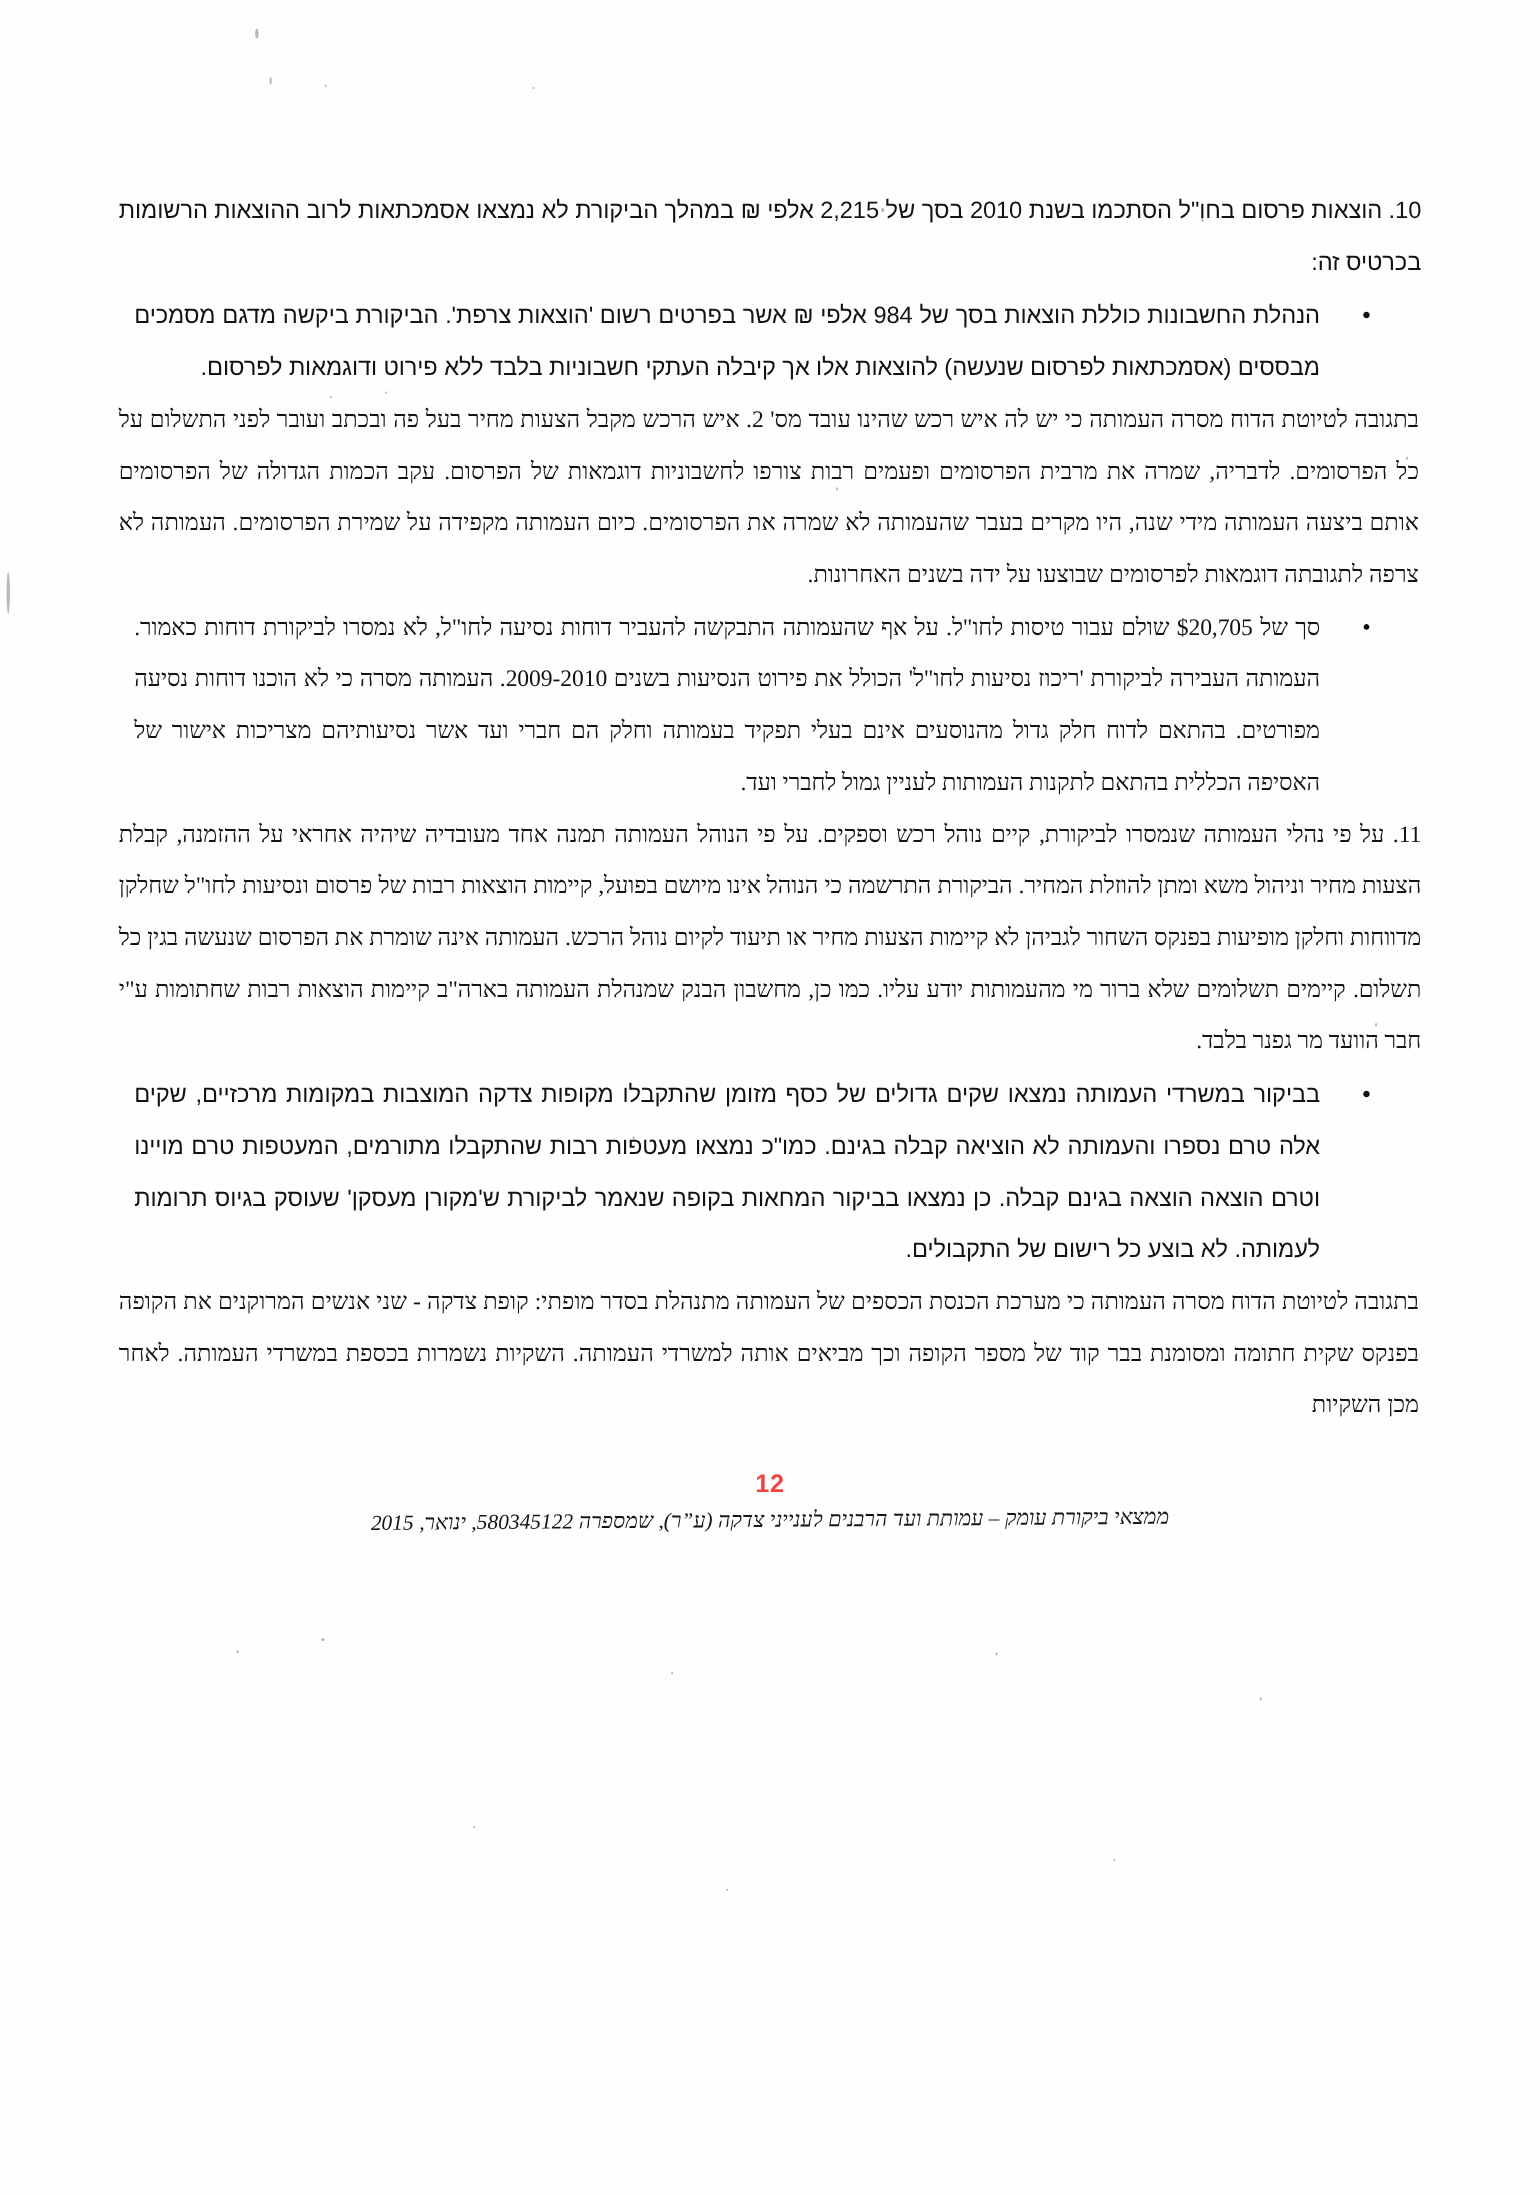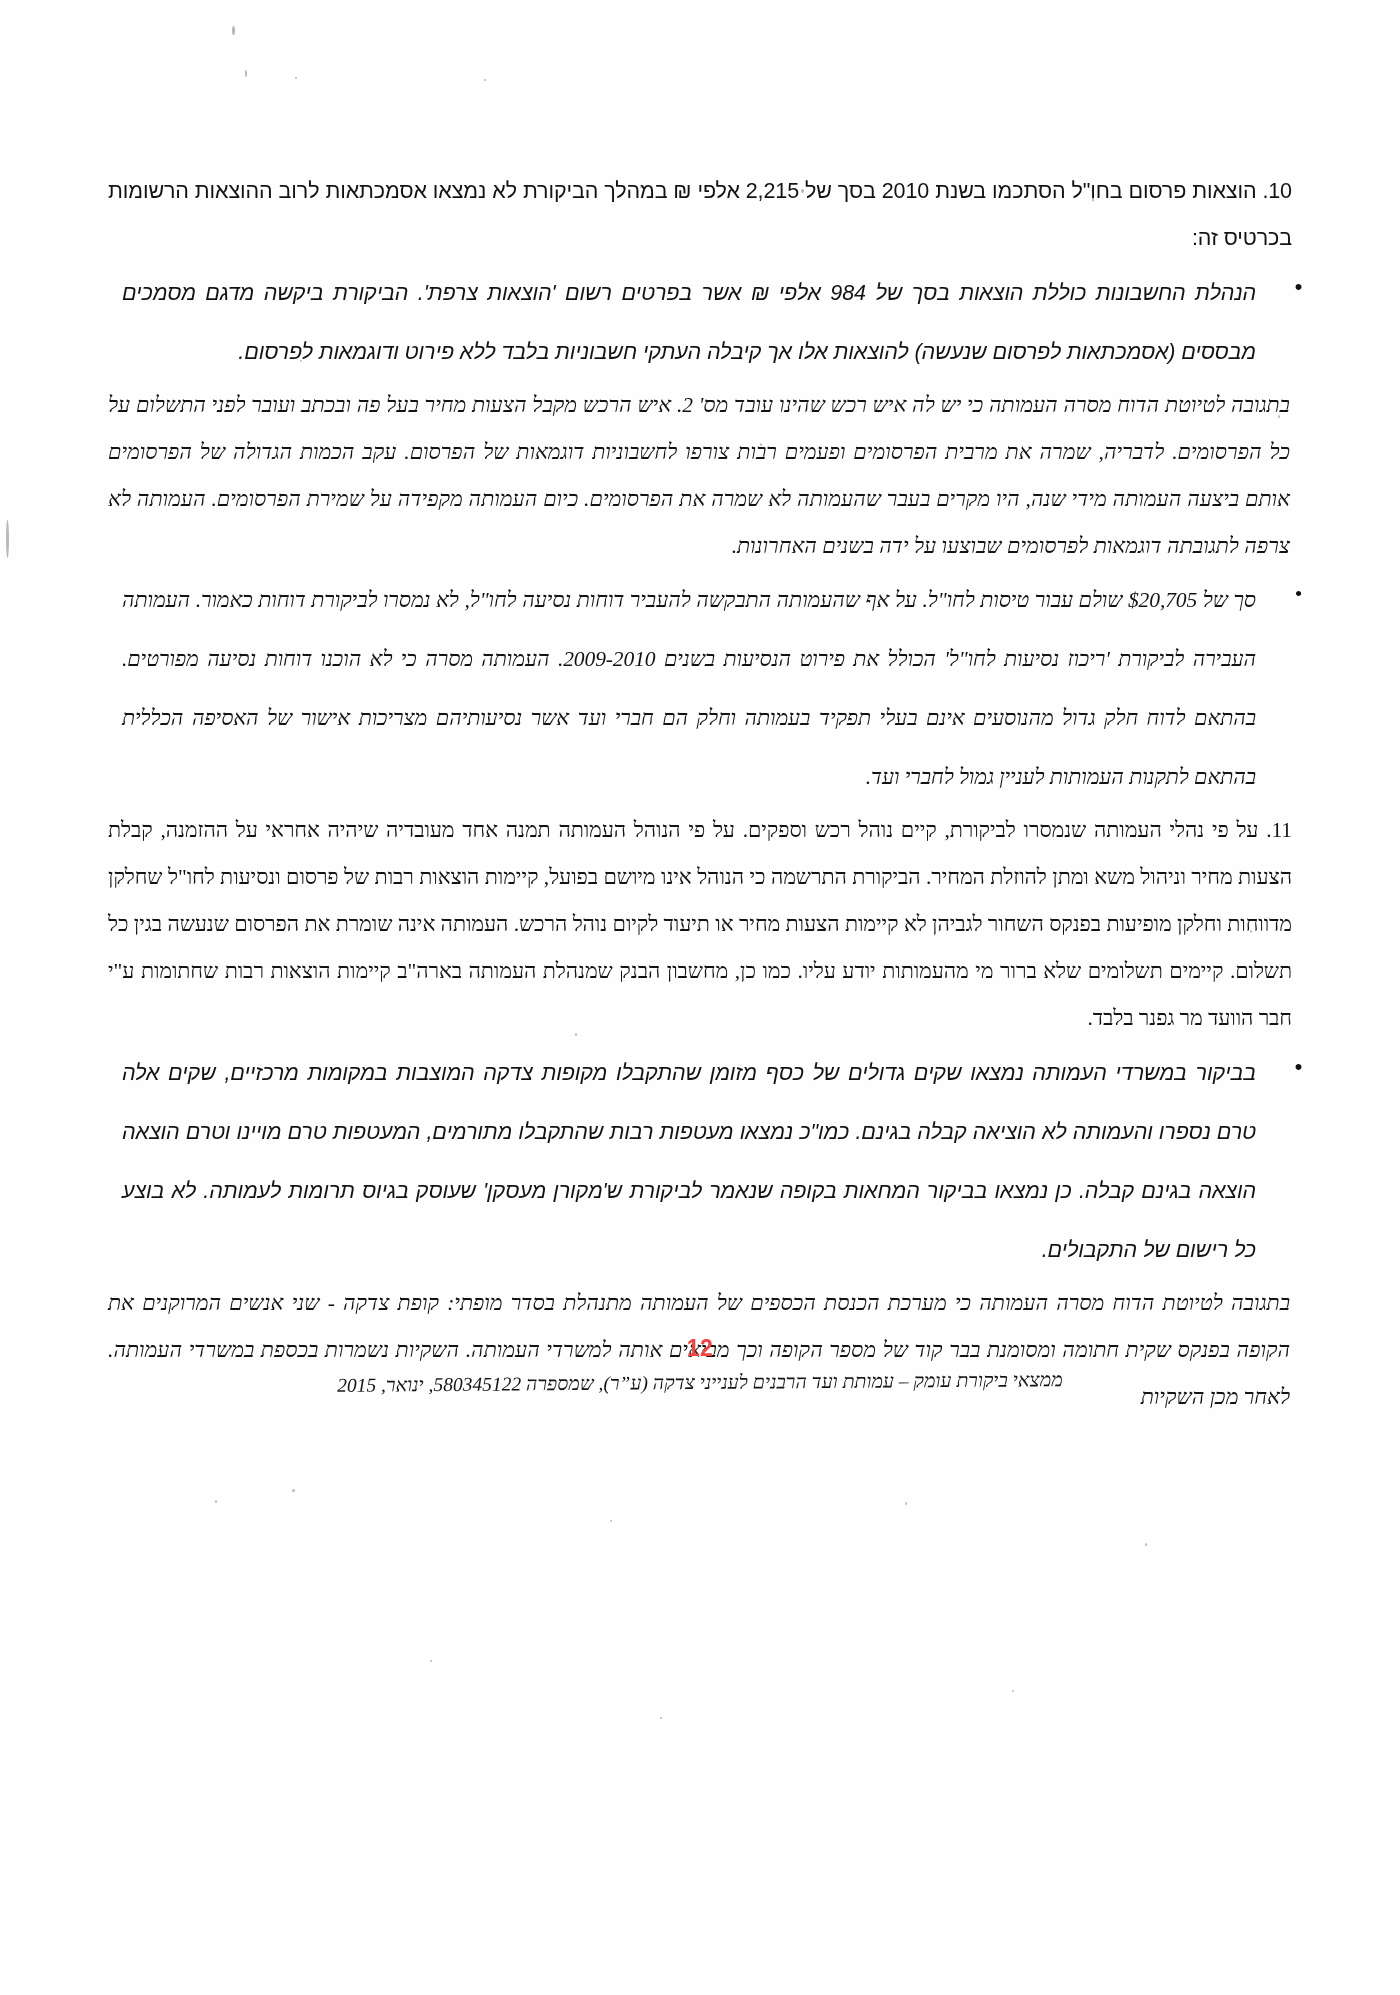--- a/index.html
+++ b/index.html
@@ -45,51 +45,49 @@
     letter-spacing: -0.1px;
     text-align: justify;
     text-justify: inter-word;
     margin-bottom: 2px;
     color: #131313;
   }
   .num-item > .num-text { display: block; }
   
   .bullet-block {
     position: relative;
-    margin-right: 36px;
+    margin-right: 92px;
     margin-left: 14px;
     font-family: "Liberation Sans", sans-serif;
     font-size: 21.5px;
-    line-height: 59px;
+    line-height: 47px;
     letter-spacing: -0.1px;
     text-align: justify;
     text-justify: inter-word;
     color: #131313;
-    font-style: italic;
   }
   .bullet-block::before {
     content: "\2022";
     position: absolute;
     right: -46px;
     top: -1px;
     font-size: 22px;
     line-height: 47px;
     color: #111;
   }
   
   .resp-para {
     font-family: "Liberation Serif", "DejaVu Serif", serif;
     font-size: 21.5px;
     line-height: 47px;
     text-align: justify;
     text-justify: inter-word;
     margin: 0 0 1px 0;
     padding-right: 2px;
     color: #131313;
-    font-style: italic;
   }
   .num-serif {
     font-family: "Liberation Serif", "DejaVu Serif", serif;
   }
   
   .page-number {
     position: absolute;
     top: 1335px;
     left: 0;
     right: 0;

